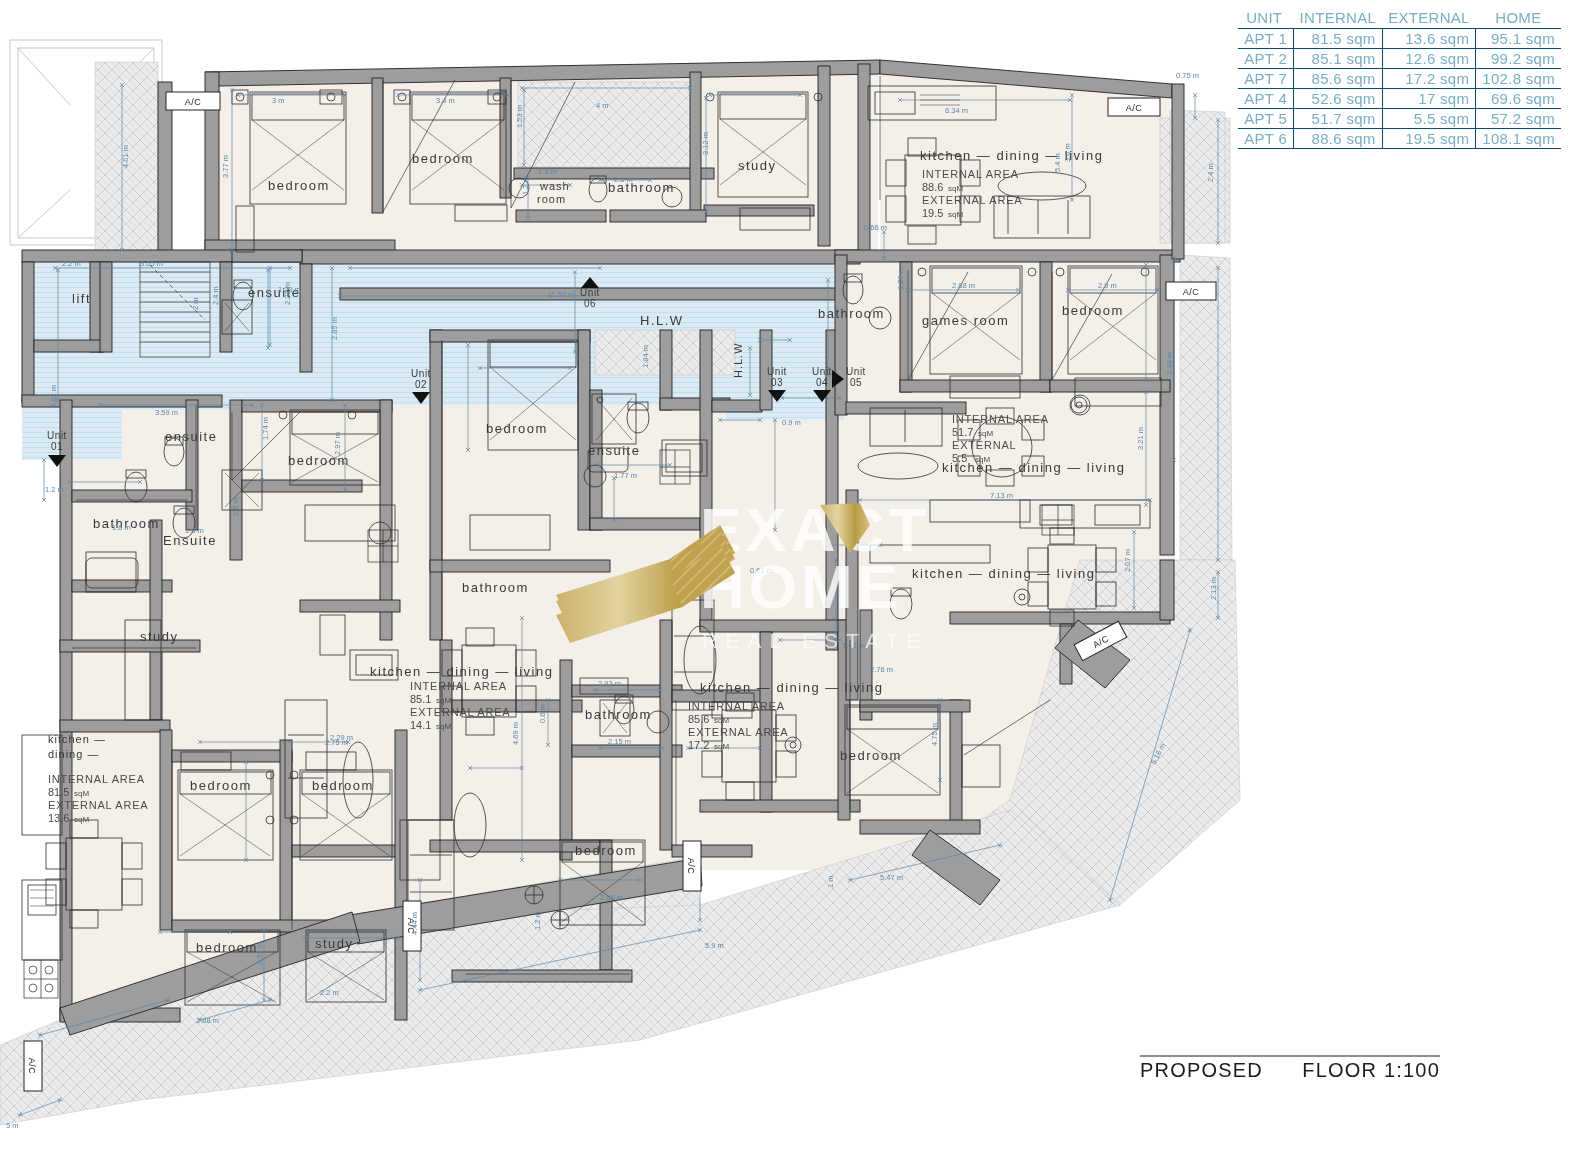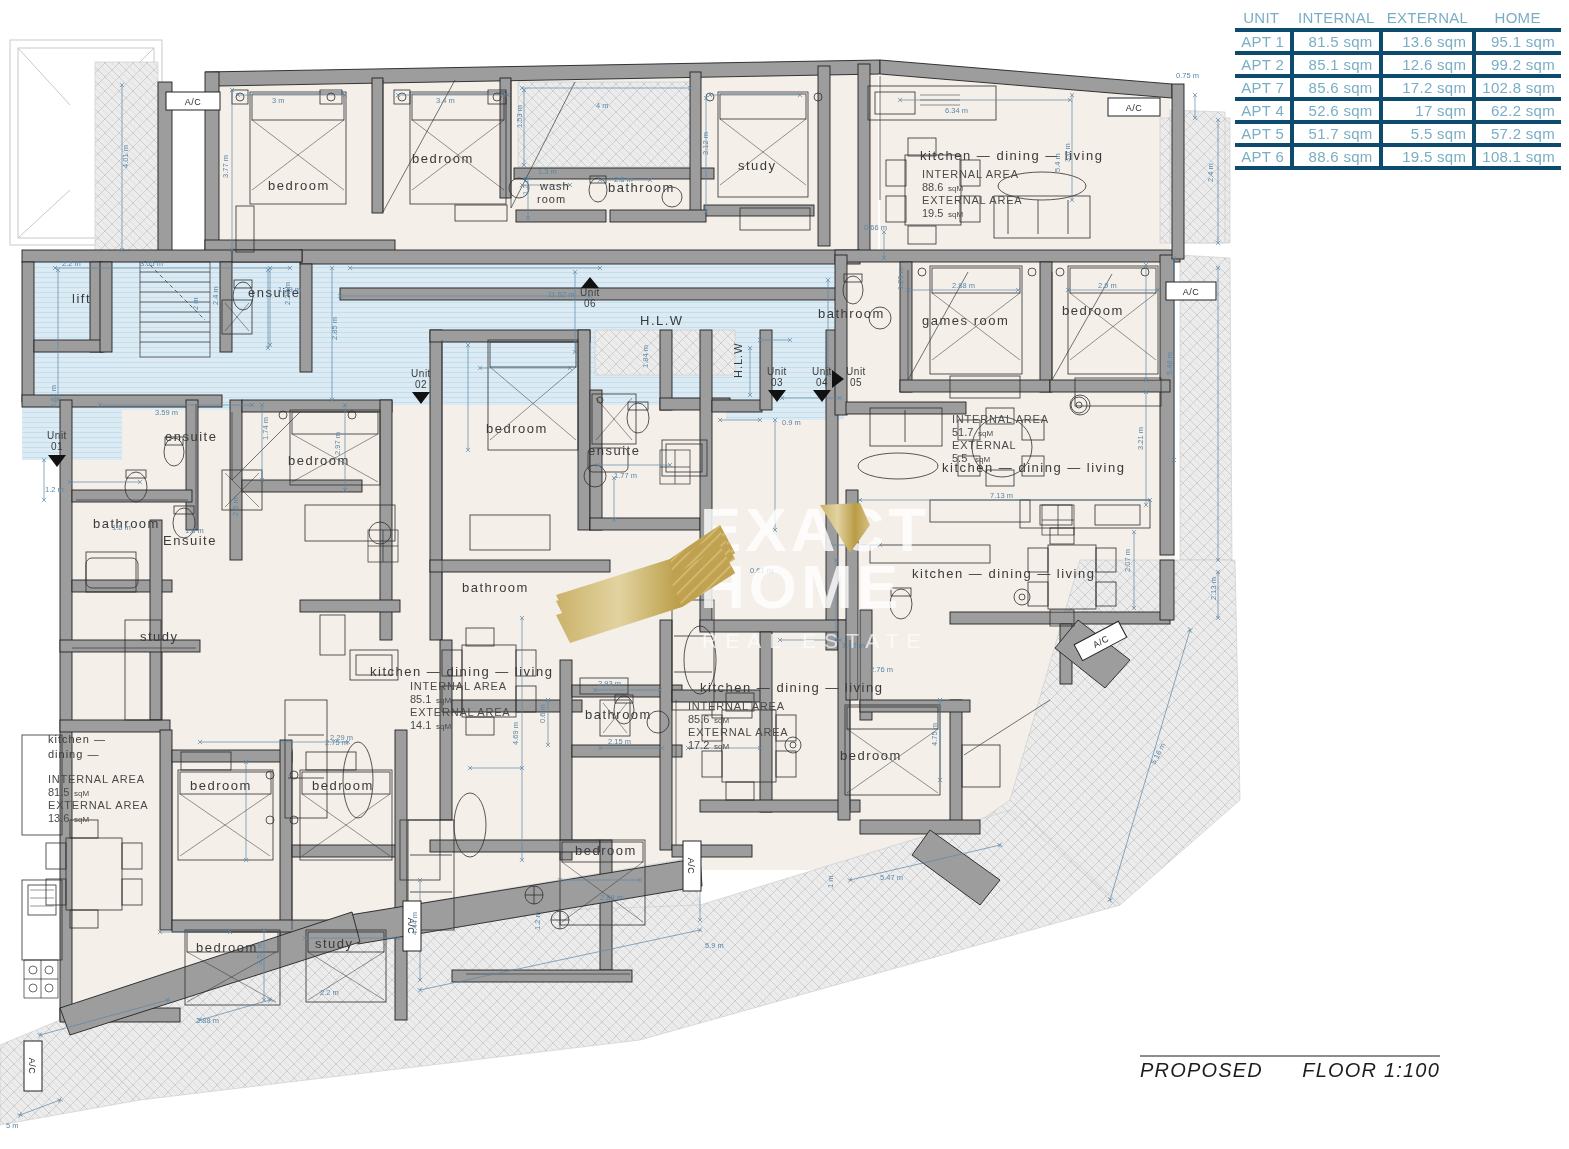--- a/index.html
+++ b/index.html
@@ -21,21 +21,21 @@
     position: absolute;
     top: 8px; right: 8px;
     width: 312px;
     border-collapse: collapse;
     font-size: 15px;
     color: #7aaec4;
     letter-spacing: 0.3px;
   }
   #area-table th, #area-table td {
     padding: 1px 6px;
-    border: 4px solid #0c4a6e;
+    border: 1px solid #0c4a6e;
     font-weight: normal;
     white-space: nowrap;
   }
   #area-table thead th { border: none; padding-bottom: 2px; }
   #area-table thead th.unit-h { text-align: left; padding-left: 8px; }
   #area-table td.unit-c { text-align: left; border-left: none; }
   #area-table td.num { text-align: right; }
   #area-table tbody tr td:last-child { border-right: none; }
 
   
@@ -50,21 +50,21 @@
     color: #1c1c1c;
     line-height: 1.0;
     font-family: "Liberation Sans", sans-serif;
   }
   #title-rule {
     height: 2px; background: #8d8d8d;
     margin: 3px 0 2px 0; width: 300px;
   }
   #title-sub-row { display: flex; justify-content: space-between; width: 300px; }
   #title-sub, #title-scale {
-    font-size: 20px; letter-spacing: 1.2px; color: #1c1c1c; font-style: italic;
+    font-size: 20px; letter-spacing: 1.2px; color: #1c1c1c;
   }
 
   
   #plan-svg { position: absolute; left: 0; top: 0; }
 
   
   #watermark {
     position: absolute;
     left: 520px; top: 495px;
     width: 420px; height: 175px;
@@ -950,21 +950,21 @@
       <tr>
         <td class="unit-c">APT 7</td>
         <td class="num">85.6 sqm</td>
         <td class="num">17.2 sqm</td>
         <td class="num">102.8 sqm</td>
       </tr>
       <tr>
         <td class="unit-c">APT 4</td>
         <td class="num">52.6 sqm</td>
         <td class="num">17 sqm</td>
-        <td class="num">62.2 sqm</td>
+        <td class="num">69.6 sqm</td>
       </tr>
       <tr>
         <td class="unit-c">APT 5</td>
         <td class="num">51.7 sqm</td>
         <td class="num">5.5 sqm</td>
         <td class="num">57.2 sqm</td>
       </tr>
       <tr>
         <td class="unit-c">APT 6</td>
         <td class="num">88.6 sqm</td>

